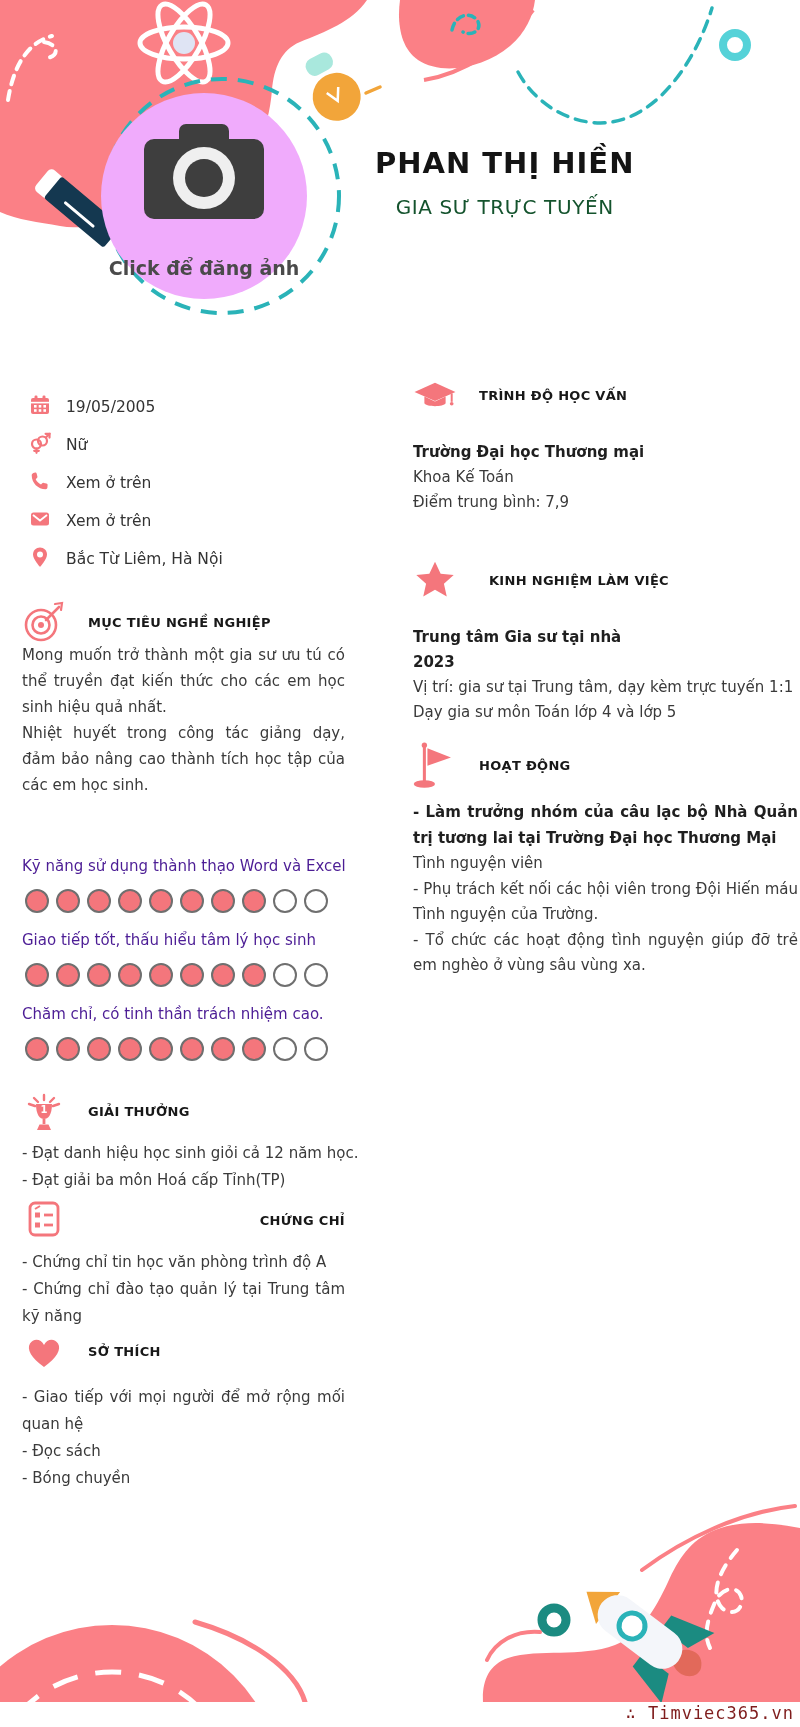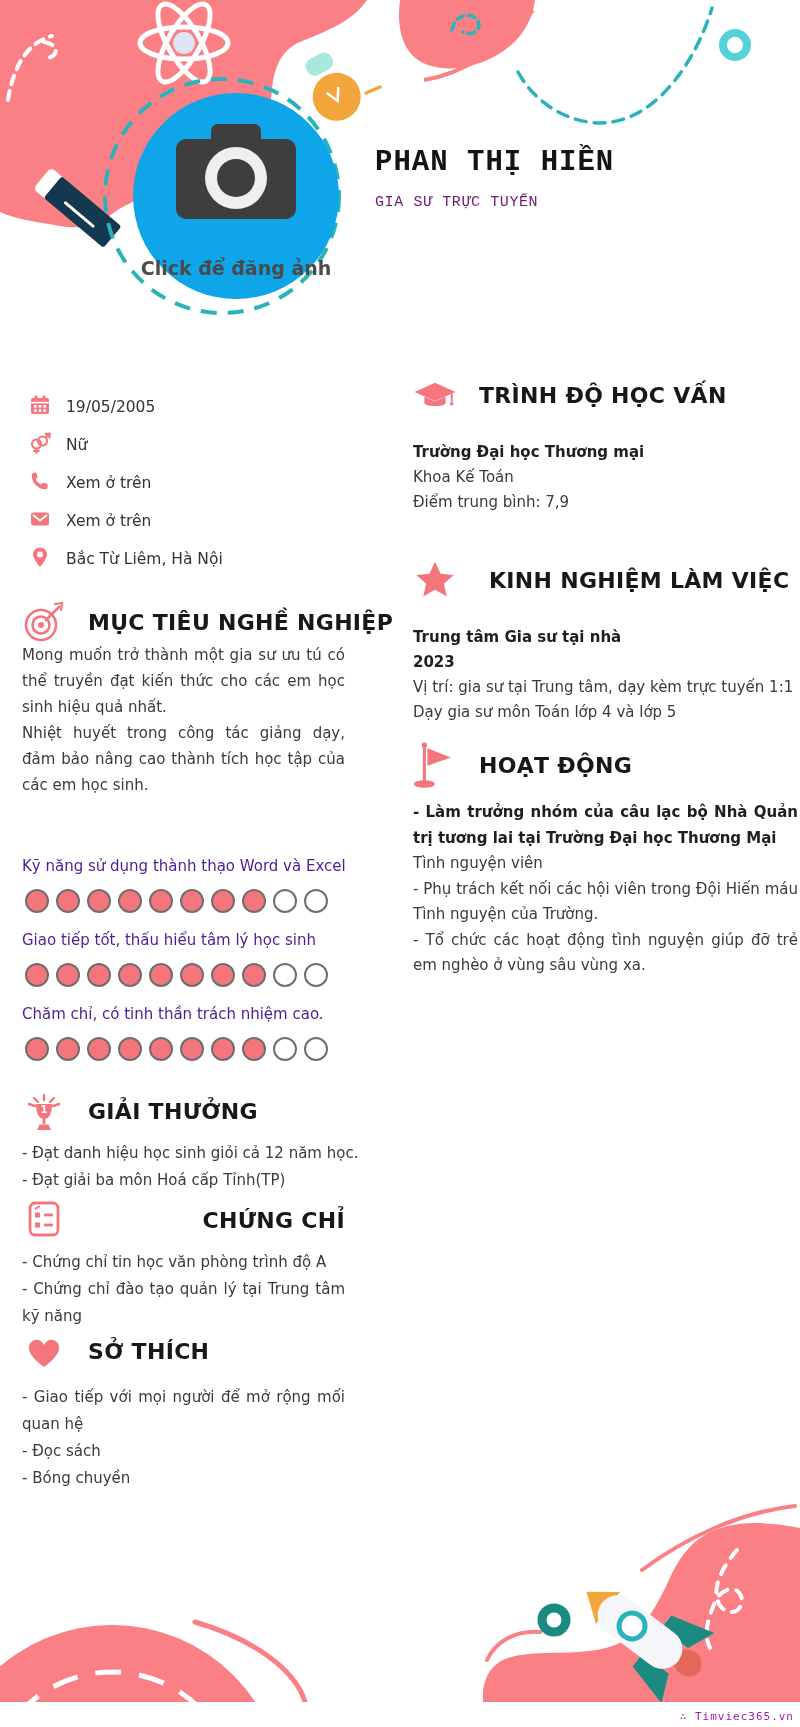--- a/index.html
+++ b/index.html
@@ -4,63 +4,63 @@
 <style>
   html,body{margin:0;padding:0;background:#fff;}
   .page{position:relative;width:800px;height:1727px;background:#fff;overflow:hidden;
         font-family:"DejaVu Sans","Liberation Sans",sans-serif;color:#333;}
   svg{display:block;}
   .decor{position:absolute;left:0;pointer-events:none;}
   #decor-top{top:0;}
   #decor-bottom{top:1450px;}
 
   
-  .photo-circle{position:absolute;left:133px;top:93px;width:206px;height:206px;border-radius:50%;
-                background:#0ea5e9;z-index:3;cursor:pointer;}
+  .photo-circle{position:absolute;left:101px;top:93px;width:206px;height:206px;border-radius:50%;
+                background:#f0abfc;z-index:3;cursor:pointer;}
   .photo-cam{position:absolute;left:38px;top:28px;}
   .photo-label{position:absolute;left:0;bottom:20px;width:100%;text-align:center;
                font-size:19px;font-weight:bold;color:#4a4a4a;}
 
   
-  .head-block{position:absolute;left:375px;top:146px;z-index:4;font-family:Liberation Mono, monospace;}
+  .head-block{position:absolute;left:375px;top:146px;z-index:4;}
   .cv-name{font-size:29px;font-weight:bold;color:#141414;letter-spacing:1px;margin:0;}
-  .cv-title{font-size:15px;color:#701a75;letter-spacing:.6px;margin-top:15px;}
+  .cv-title{font-size:20px;color:#14532d;letter-spacing:.6px;margin-top:15px;text-align:center;}
 
   
   .abs{position:absolute;}
   .colL{left:22px;width:323px;}
   .colR{left:413px;width:385px;}
 
   
   .info-row{display:flex;align-items:flex-end;height:38px;}
   .info-row .ic{width:22px;margin-left:7px;flex:0 0 22px;color:var(--coral,#F4767C);}
   .info-row .val{margin-left:15px;font-size:15.5px;color:#333;}
 
   
   .sec-head{display:flex;align-items:center;}
   .sec-head .hic{flex:0 0 44px;width:44px;display:flex;justify-content:center;color:var(--coral,#F4767C);}
-  .sec-head .hlabel{margin-left:22px;font-size:22px;font-weight:bold;color:#181818;
+  .sec-head .hlabel{margin-left:22px;font-size:13px;font-weight:bold;color:#181818;
                     letter-spacing:.3px;white-space:nowrap;}
 
   .body-text{font-size:15px;color:#3a3a3a;}
   .body-text p{margin:0;}
   .just{text-align:justify;}
   .lh27{line-height:27px;}  .lh26{line-height:26px;}  .lh25{line-height:25px;}  .lh255{line-height:25.5px;}
   .bold{font-weight:bold;color:#1f1f1f;}
   .nowrap{white-space:nowrap;}
 
   
   .skill{margin-bottom:14px;}
   .skill-label{font-size:15px;line-height:27px;color:#4c1d95;white-space:nowrap;}
   .skill-dots{margin-top:9px;margin-left:3px;height:24px;display:flex;gap:7px;}
   .dot{width:20px;height:20px;border:2px solid #6f6f6f;border-radius:50%;background:#fff;box-sizing:content-box;}
   .dot.filled{background:var(--coral,#F4767C);}
 
   .watermark{position:absolute;right:6px;bottom:4px;font-family:"DejaVu Sans Mono","Liberation Mono",monospace;
-             font-size:11px;color:#a21caf;letter-spacing:1px;z-index:6;}
+             font-size:17px;color:#7f1d1d;letter-spacing:1px;z-index:6;}
 </style>
 </head>
 <body>
 
 <div class="page">
 
   <svg id="decor-top" class="decor" width="800" height="340" viewBox="0 0 800 340">
 
     <path fill="var(--pink,#FB8086)" d="M0,0 L367,0 C352,22 325,32 300,42 C281,50 274,68 272,90
          C270,112 266,132 252,147 C235,165 210,172 190,180

